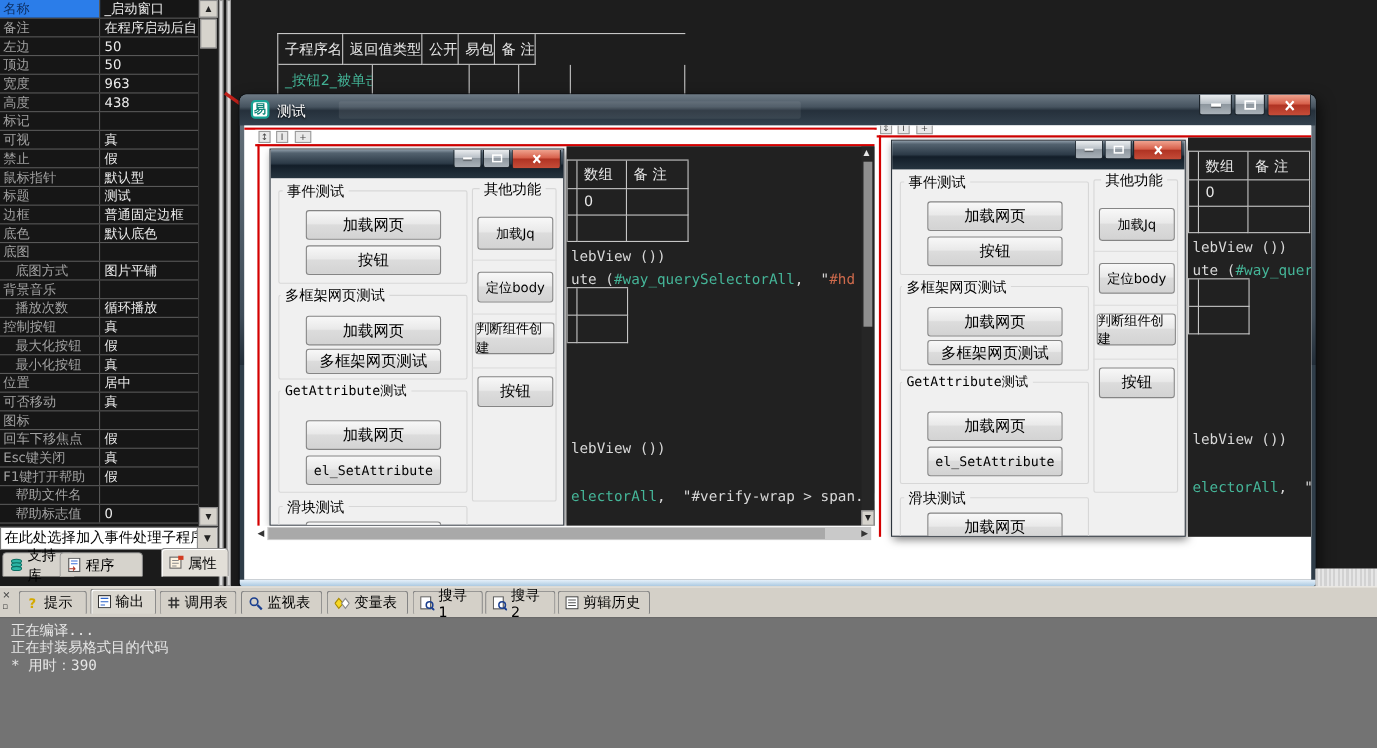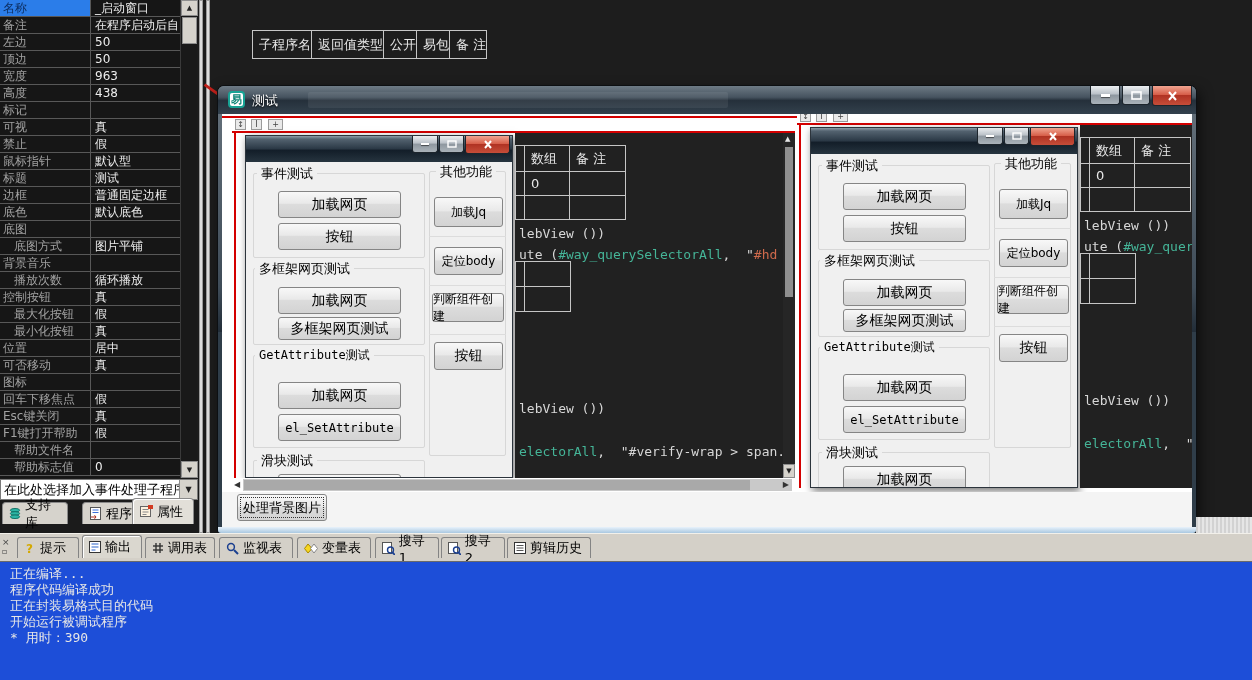--- a/index.html
+++ b/index.html
@@ -19,21 +19,21 @@
   .prow.sel .plabel{background:#2b7de9;color:#0d2f63;}
   .prow.ind .plabel{padding-left:14px;}
   
   .sb-btn{background:#d6d3cc;border:1px solid #8d8d8d;color:#222;font-size:7px;
           display:flex;align-items:center;justify-content:center;}
   
   .ctab{position:absolute;height:22px;background:#d6d3cc;border:1px solid #8a8a8a;
         border-bottom:none;border-radius:4px 4px 0 0;display:flex;align-items:center;
         gap:4px;padding:0 6px;font-size:13px;color:#000;}
   .ctab.sel{height:26px;margin-top:-4px;background:#e2dfd8;z-index:3;
-        box-shadow:inset 1px 1px 0 #fff;}
+        box-shadow:inset 1px 1px 0 #fff;margin-left:14px;}
   
   .tk-w{color:#d8d8d8;} .tk-c{color:#4db8c8;} .tk-g{color:#45b598;} .tk-r{color:#cf6a4c;}
   .codeline{position:absolute;font-family:"DejaVu Sans Mono",monospace;font-size:13px;
             white-space:pre;color:#d8d8d8;}
   .etbl{position:absolute;border-top:1px solid #c6c6c6;border-left:1px solid #c6c6c6;}
   .etr{display:flex;}
   .etd{border-right:1px solid #c6c6c6;border-bottom:1px solid #c6c6c6;color:#e8e8e8;
        font-size:13px;display:flex;align-items:center;padding-left:6px;overflow:hidden;
        white-space:nowrap;}
   .cap-btn{position:absolute;top:0;border:1px solid #1d252c;border-top:none;
@@ -74,20 +74,27 @@
 
   <div class="etbl" style="left:252px;top:30px;">
     <div class="etr" style="height:28px;">
 
     <div class="etd" style="height:28px;">子程序名</div>
         <div class="etd" style="height:28px;">返回值类型</div>
         <div class="etd" style="height:28px;">公开</div>
         <div class="etd" style="height:28px;">易包</div>
         <div class="etd" style="height:28px;">备 注</div>
       </div>
+    <div class="etr" style="height:28px;">
+      <div class="etd" style="width:86px;height:28px;color:#43b295;">_按钮2_被单击</div>
+      <div class="etd" style="width:88px;height:28px;"></div>
+      <div class="etd" style="width:45px;height:28px;"></div>
+      <div class="etd" style="width:47px;height:28px;"></div>
+      <div class="etd" style="width:104px;height:28px;"></div>
+    </div>
   </div>
 
   <div class="abs" id="propgrid">
 
   <div class="prow sel">
       <div class="plabel">名称</div>
       <div class="pvalue">_启动窗口</div>
     </div>
       <div class="prow">
       <div class="plabel">备注</div>
@@ -213,21 +220,21 @@
   </div>
 
   <div class="ctab" style="left:2px;top:502px;width:66px;">
     <svg width="13" height="13" viewBox="0 0 13 13">
       <ellipse cx="6.5" cy="3" rx="5" ry="2" fill="#2cb5a5" stroke="#0c6f63"></ellipse>
       <ellipse cx="6.5" cy="6.5" rx="5" ry="2" fill="#2cb5a5" stroke="#0c6f63"></ellipse>
       <ellipse cx="6.5" cy="10" rx="5" ry="2" fill="#2cb5a5" stroke="#0c6f63"></ellipse>
     </svg>
     <span>支持库</span>
   </div>
-  <div class="ctab" style="left:82px;top:502px;width:76px;">
+  <div class="ctab" style="left:54px;top:502px;width:76px;">
     <svg width="13" height="13" viewBox="0 0 13 13">
       <rect x="1.5" y="0.5" width="10" height="12" fill="#fff" stroke="#555"></rect>
       <line x1="3.5" y1="3" x2="9.5" y2="3" stroke="#3a6fd8"></line>
       <line x1="3.5" y1="5.5" x2="9.5" y2="5.5" stroke="#3a6fd8"></line>
       <path d="M2 10 L7 10 L5.5 8.2 M7 10 L5.5 11.8" stroke="#b03020" fill="none"></path>
     </svg>
     <span>程序</span>
   </div>
   <div class="ctab sel" style="left:132px;top:502px;width:62px;">
     <svg width="14" height="13" viewBox="0 0 14 13">
@@ -457,23 +464,20 @@
             <div class="etr">
                 <div class="etd" style="width:9px;height:25px;"></div>
               <div class="etd" style="width:46px;height:25px;"></div>
               </div>
           </div>
           <div class="codeline" style="left:4px;top:268px;">lebView ())</div>
           <div class="codeline" style="left:4px;top:311px;"><span class="tk-g">electorAll</span><span class="tk-w">,  </span><span class="tk-w">"#verify-wrap &gt; span.drag</span></div>
         </div>
       </div>
 
-      <div class="abs" style="left:0;top:378px;width:970px;height:35px;background:#f4f4f4;z-index:5;">
-        <div class="ebtn" style="left:15px;top:2px;width:90px;height:27px;font-size:13px;outline:1px dotted #333;outline-offset:-4px;">处理背景图片</div>
-      </div>
     </div>
 
     <div class="abs" style="left:0;top:441px;width:978px;height:6px;border-radius:0 0 3px 3px;
             background:linear-gradient(180deg,#e8f2fb,#aac8e0);"></div>
   </div>
 
   <div class="abs" style="left:1196px;top:517px;width:56px;height:17px;background:#e0e0e0;
           background-image:repeating-linear-gradient(90deg,#d2d2d2 0 2px,#e6e6e6 2px 4px);"></div>
 
   <div class="abs" style="left:0;top:533px;width:1252px;height:28px;background:#d4d0c8;border-top:1px solid #f2f0ea;">
@@ -538,23 +542,21 @@
       <svg width="12" height="12">
         <rect x="0.5" y="0.5" width="11" height="11" fill="#fff" stroke="#333"></rect>
         <line x1="2.5" y1="3.5" x2="9.5" y2="3.5" stroke="#555"></line>
         <line x1="2.5" y1="6" x2="9.5" y2="6" stroke="#555"></line>
         <line x1="2.5" y1="8.5" x2="9.5" y2="8.5" stroke="#555"></line>
         </svg>
       <span>剪辑历史</span>
     </div>
   </div>
 
-  <div class="abs" style="left:0;top:561px;width:1252px;height:119px;background:#1d4ed8;
+  <div class="abs" style="left:0;top:561px;width:1252px;height:119px;background:#737373;
           border-top:1px solid #6a6a6a;padding:4px 0 0 10px;">
 
   <div class="oline">正在编译...</div>
-      <div class="oline">程序代码编译成功</div>
       <div class="oline">正在封装易格式目的代码</div>
-      <div class="oline">开始运行被调试程序</div>
       <div class="oline">* 用时：390</div>
     </div>
 
 </div>
 
 </body></html>

